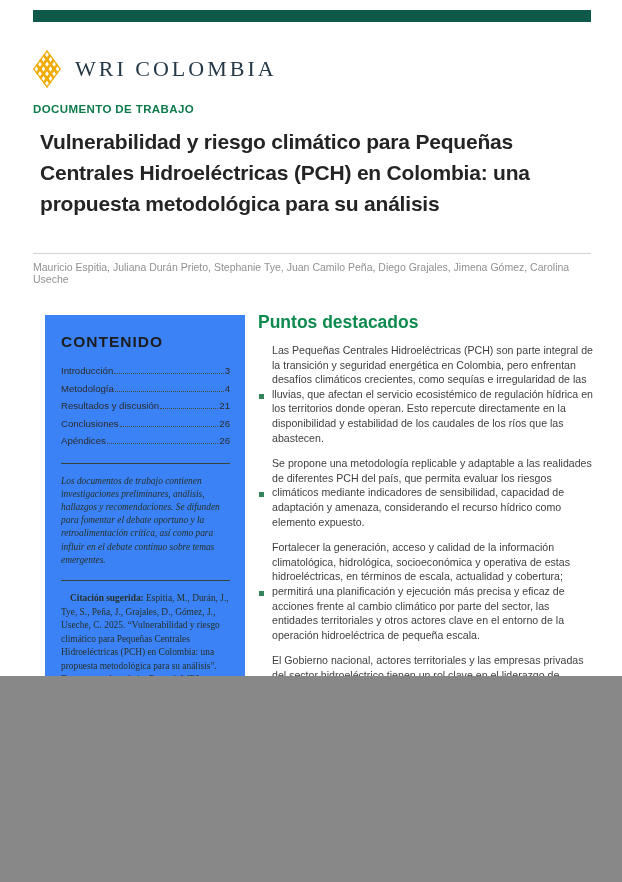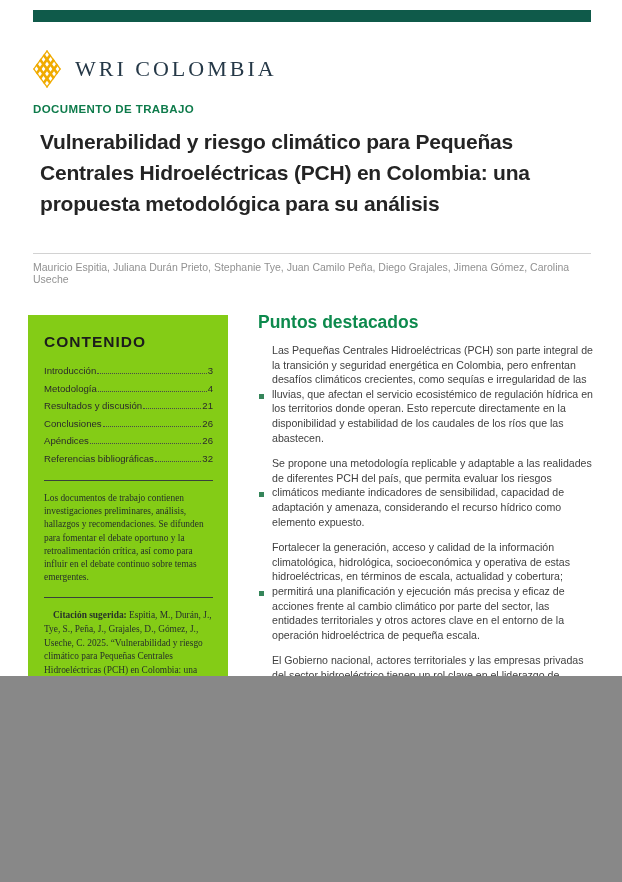--- a/index.html
+++ b/index.html
@@ -25,31 +25,31 @@
   }
   .title {
     position:absolute; left:40px; top:126px; width:562px;
     font-size:21px; line-height:31px; font-weight:bold; color:#242424;
     letter-spacing:-.2px;
   }
   .authors-divider { position:absolute; left:33px; top:253px; width:558px; height:1px; background:#d2d2d2; }
   .authors { position:absolute; left:33px; top:261px; width:558px; font-size:10.5px; color:#919191; }
 
   .contents-panel {
-    position:absolute; left:28px; top:315px; width:200px; height:502px;
-    background:#84cc16; padding:18px 15px 0 16px; color:#2b2b2b;
+    position:absolute; left:45px; top:315px; width:200px; height:502px;
+    background:#3b82f6; padding:18px 15px 0 16px; color:#2b2b2b;
   }
   .contents-heading { font-size:15.5px; font-weight:bold; letter-spacing:1px; color:#1c1c1c; margin-bottom:11px; }
   .toc-row { display:flex; align-items:baseline; font-size:9.6px; line-height:17.5px; color:#2b2b2b; }
   .toc-label { white-space:nowrap; }
   .toc-leader { flex:1; border-bottom:1.2px dotted #4a4a4a; margin:0 1px 3px 1px; min-width:8px; }
   .toc-page { white-space:nowrap; }
   .contents-divider { height:1px; background:#39423b; margin:13px 0 11px 0; }
   .working-paper-note {
-    font-family:"Liberation Serif", serif; 
+    font-family:"Liberation Serif", serif; font-style:italic;
     font-size:9.4px; line-height:13.2px; color:#27312a;
   }
   .citation { font-family:"Liberation Serif", serif; font-size:9.4px; line-height:13.6px; color:#27312a; }
   .citation-label { font-weight:bold;padding-left:9px; }
 
   .highlights { position:absolute; left:258px; top:312px; width:336px; }
   .highlights-heading { font-size:17.5px; font-weight:bold; color:#0d8a4d; margin-bottom:10px; }
   .highlight-item { display:flex; margin-bottom:11px;align-items:center; }
   .bullet-square { flex:0 0 auto; width:5px; height:5px; background:#35855a; margin:4.5px 8px 0 1px; }
   .bullet-text { font-size:10.6px; line-height:14.6px; color:#3f3f3f; }
@@ -123,25 +123,20 @@
         <div class="toc-row">
           <span class="toc-label">Conclusiones</span>
           <span class="toc-leader"></span>
           <span class="toc-page">26</span>
         </div>
         <div class="toc-row">
           <span class="toc-label">Apéndices</span>
           <span class="toc-leader"></span>
           <span class="toc-page">26</span>
         </div>
-        <div class="toc-row">
-          <span class="toc-label">Referencias bibliográficas</span>
-          <span class="toc-leader"></span>
-          <span class="toc-page">32</span>
-        </div>
       </div>
     <div class="contents-divider"></div>
     <p class="working-paper-note">Los documentos de trabajo contienen investigaciones preliminares, análisis, hallazgos y recomendaciones. Se difunden para fomentar el debate oportuno y la retroalimentación crítica, así como para influir en el debate continuo sobre temas emergentes.</p>
     <div class="contents-divider"></div>
     <p class="citation"><span class="citation-label">Citación sugerida:</span><span> Espitia, M., Durán, J., Tye, S., Peña, J., Grajales, D., Gómez, J., Useche, C. 2025. “Vulnerabilidad y riesgo climático para Pequeñas Centrales Hidroeléctricas (PCH) en Colombia: una propuesta metodológica para su análisis”. Documento de trabajo. Bogotá: WRI Colombia. DOI: https://doi.org/10.46830/wripn.24.00013</span></p>
   </div>
 
   <div class="highlights">
     <div class="highlights-heading">Puntos destacados</div>
     <div id="bullets">

